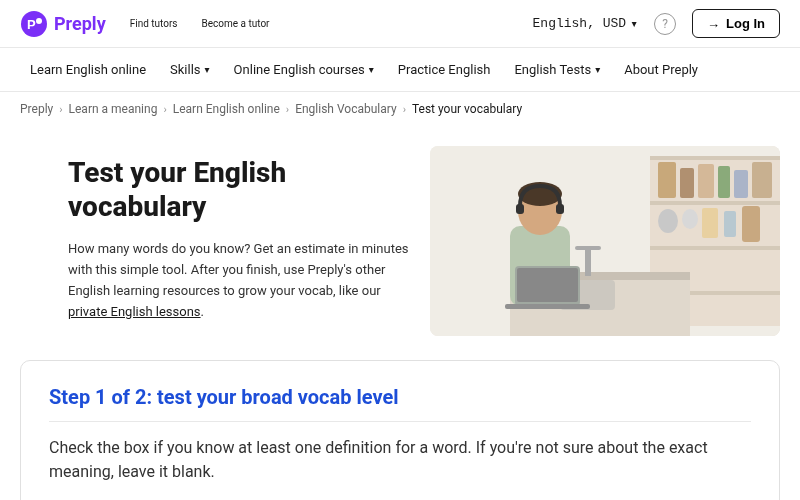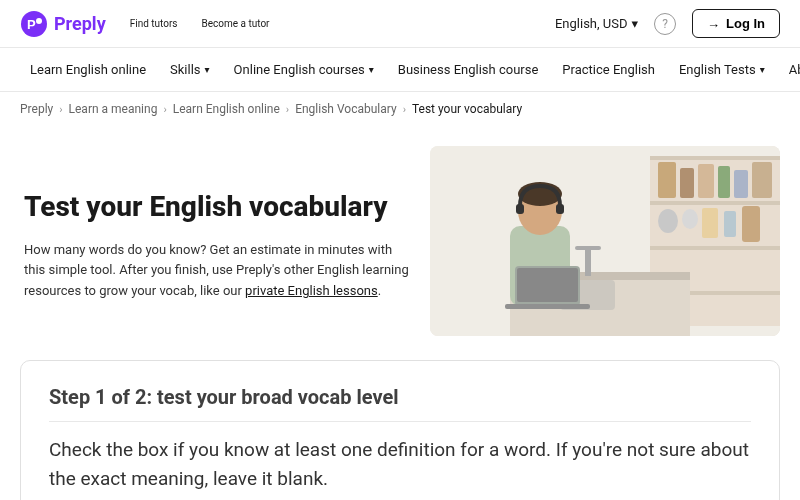--- a/index.html
+++ b/index.html
@@ -8,21 +8,21 @@
     
     .top-nav {
       display: flex; align-items: center; justify-content: space-between;
       padding: 0 20px; height: 48px; border-bottom: 1px solid #e8e8e8;
     }
     .top-nav-left { display: flex; align-items: center; gap: 24px; }
     .logo { display: flex; align-items: center; gap: 6px; font-weight: 700; font-size: 18px; color: #7b2ff7; }
     .logo-icon { width: 28px; height: 28px; }
     .top-nav-link { font-size: 10px; color: #1a1a1a; text-decoration: none; cursor: pointer; }
     .top-nav-right { display: flex; align-items: center; gap: 16px; }
-    .lang-selector { display: flex; align-items: center; gap: 4px; font-size: 13px; color: #1a1a1a; cursor: pointer; }
+    .lang-selector { display: flex; align-items: center; gap: 4px; font-size: 13px; color: #1a1a1a; cursor: pointer; font-family: Liberation Mono, monospace; }
     .help-icon { width: 22px; height: 22px; border: 1.5px solid #999; border-radius: 50%; display: flex; align-items: center; justify-content: center; font-size: 12px; color: #999; cursor: pointer; }
     .login-btn {
       display: flex; align-items: center; gap: 6px;
       border: 1.5px solid #1a1a1a; border-radius: 6px;
       padding: 6px 14px; font-size: 13px; font-weight: 600; cursor: pointer; background: #fff;
     }
 
     
     .secondary-nav {
       display: flex; align-items: center; gap: 4px;
@@ -35,44 +35,45 @@
     .breadcrumb {
       display: flex; align-items: center; gap: 6px;
       padding: 10px 20px; font-size: 12px; color: #666;
     }
     .breadcrumb a { color: #666; text-decoration: none; }
     .breadcrumb-sep { color: #999; font-size: 11px; }
     .breadcrumb-current { color: #1a1a1a; }
 
     
     .hero {
-      display: flex; align-items: center;
-      padding: 20px 20px 24px 24px; gap: 20px;
+      display: flex; align-items: flex-start;
+      padding: 20px 20px 24px 32px; gap: 20px;
       min-height: 200px;
+      margin-left: 36px;
     }
     .hero-content { flex: 1; max-width: 400px; padding-top: 10px; }
     .hero-title { font-size: 28px; font-weight: 800; line-height: 1.2; margin-bottom: 16px; color: #1a1a1a; }
     .hero-desc { font-size: 13px; line-height: 1.6; color: #333; }
     .hero-link { color: #1a1a1a; text-decoration: underline; cursor: pointer; }
     .hero-image {
       flex: 0 0 350px; height: 190px;
       background: linear-gradient(135deg, #f0ede8 0%, #e8e0d5 100%);
       border-radius: 8px; overflow: hidden; position: relative;
     }
 
     
     .quiz-card {
       margin: 0 20px 20px 20px;
       border: 1px solid #e0e0e0; border-radius: 10px;
       padding: 24px 28px;
       background: #fff;
     }
-    .quiz-title { font-size: 20px; font-weight: 700; margin-bottom: 12px; color: #404040; }
+    .quiz-title { font-size: 20px; font-weight: 700; margin-bottom: 12px; color: #1d4ed8; }
     .quiz-divider { border: none; border-top: 1px solid #e8e8e8; margin-bottom: 14px; }
-    .quiz-instruction { font-size: 19px; color: #333; line-height: 1.5; margin-bottom: 18px; }
+    .quiz-instruction { font-size: 16px; color: #333; line-height: 1.5; margin-bottom: 18px; }
     .quiz-grid { display: grid; grid-template-columns: repeat(4, 1fr); gap: 10px 0; }
     .quiz-item { display: flex; align-items: center; gap: 8px; font-size: 13px; color: #1a1a1a; }
     .quiz-checkbox {
       width: 14px; height: 14px; border: 1.5px solid #aaa; border-radius: 3px;
       background: #fff; flex-shrink: 0; cursor: pointer;
     }
   </style>
 </head>
 <body>
 
@@ -108,23 +109,20 @@
   <div class="sec-nav-item">
     <span>Learn English online</span>
   </div>
   <div class="sec-nav-item">
     <span>Skills</span>
     <span class="chevron-down">▾</span>
   </div>
   <div class="sec-nav-item">
     <span>Online English courses</span>
     <span class="chevron-down">▾</span>
-  </div>
-  <div class="sec-nav-item">
-    <span>Business English course</span>
   </div>
   <div class="sec-nav-item">
     <span>Practice English</span>
   </div>
   <div class="sec-nav-item">
     <span>English Tests</span>
     <span class="chevron-down">▾</span>
   </div>
   <div class="sec-nav-item">
     <span>About Preply</span>

